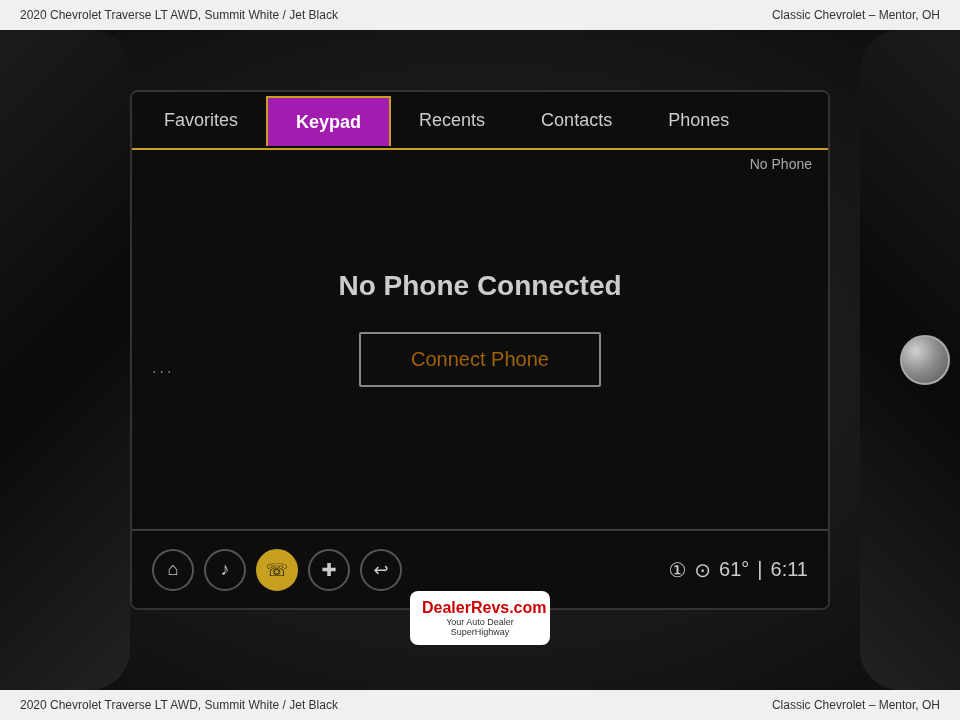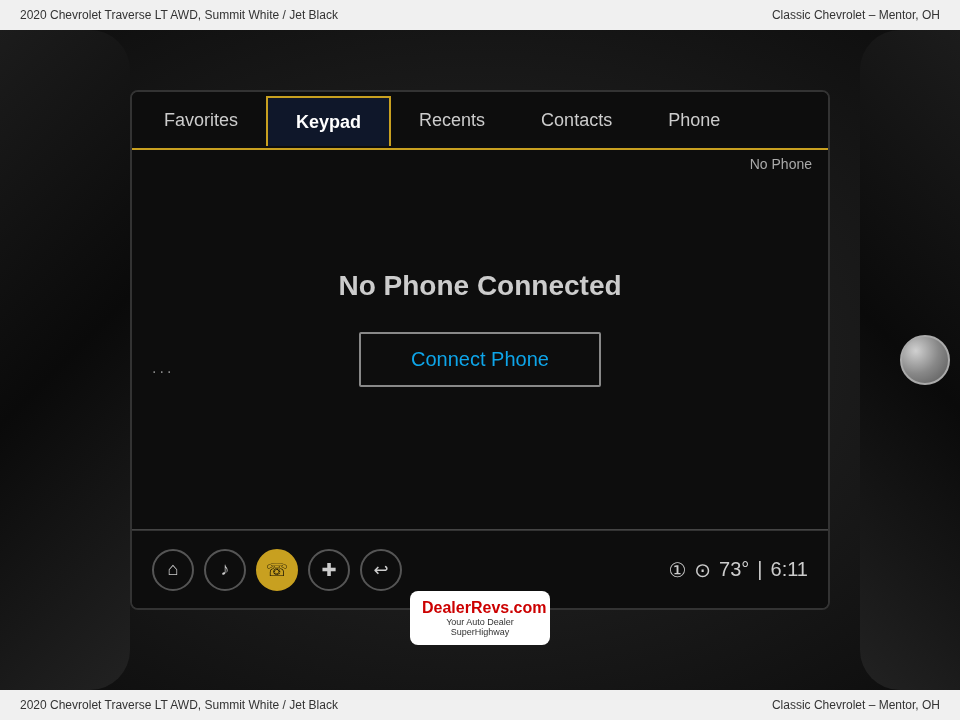--- a/index.html
+++ b/index.html
@@ -123,21 +123,21 @@
       justify-content: center;
       padding: 0 28px;
       font-size: 18px;
       color: #ccc;
       cursor: pointer;
       position: relative;
       white-space: nowrap;
     }
 
     .tab.active {
-      background: #0f172a;
+      background: #a21caf;
       border: 2px solid #c8a020;
       border-bottom: none;
       color: #fff;
       font-weight: bold;
       margin-bottom: -2px;
     }
 
     .tab-spacer {
       flex: 1;
     }
@@ -166,21 +166,21 @@
     .no-phone-connected {
       font-size: 28px;
       color: #ccc;
       margin-bottom: 30px;
       font-weight: bold;
     }
 
     .connect-phone-btn {
       border: 2px solid #888;
       background: transparent;
-      color: #0ea5e9;
+      color: #a16207;
       font-size: 20px;
       padding: 14px 50px;
       cursor: pointer;
       border-radius: 2px;
     }
 
     
     .screen-bottom-bar {
       position: absolute;
       bottom: 0;
@@ -298,21 +298,21 @@
       <div class="tab active">
         <span>Keypad</span>
       </div>
       <div class="tab">
         <span>Recents</span>
       </div>
       <div class="tab">
         <span>Contacts</span>
       </div>
       <div class="tab">
-        <span>Phone</span>
+        <span>Phones</span>
       </div>
       <div class="tab-spacer"></div>
     </div>
 
     <div class="no-phone-label">No Phone</div>
 
     <div class="screen-content">
       <div class="three-dots">...</div>
       <div class="no-phone-connected">No Phone Connected</div>
       <button class="connect-phone-btn">Connect Phone</button>
@@ -324,21 +324,21 @@
       <div class="nav-icons">
         <div class="nav-icon">⌂</div>
         <div class="nav-icon">♪</div>
         <div class="nav-icon active">☏</div>
         <div class="nav-icon">✚</div>
         <div class="nav-icon">↩</div>
       </div>
       <div class="status-bar">
         <span>①</span>
         <span>⊙</span>
-        <span>73°</span>
+        <span>61°</span>
         <span>|</span>
         <span>6:11</span>
       </div>
     </div>
 
   </div>
 
   <div class="dealer-logo">
     <div class="dealer-name">
       <span>DealerRevs</span><span>.com</span>

